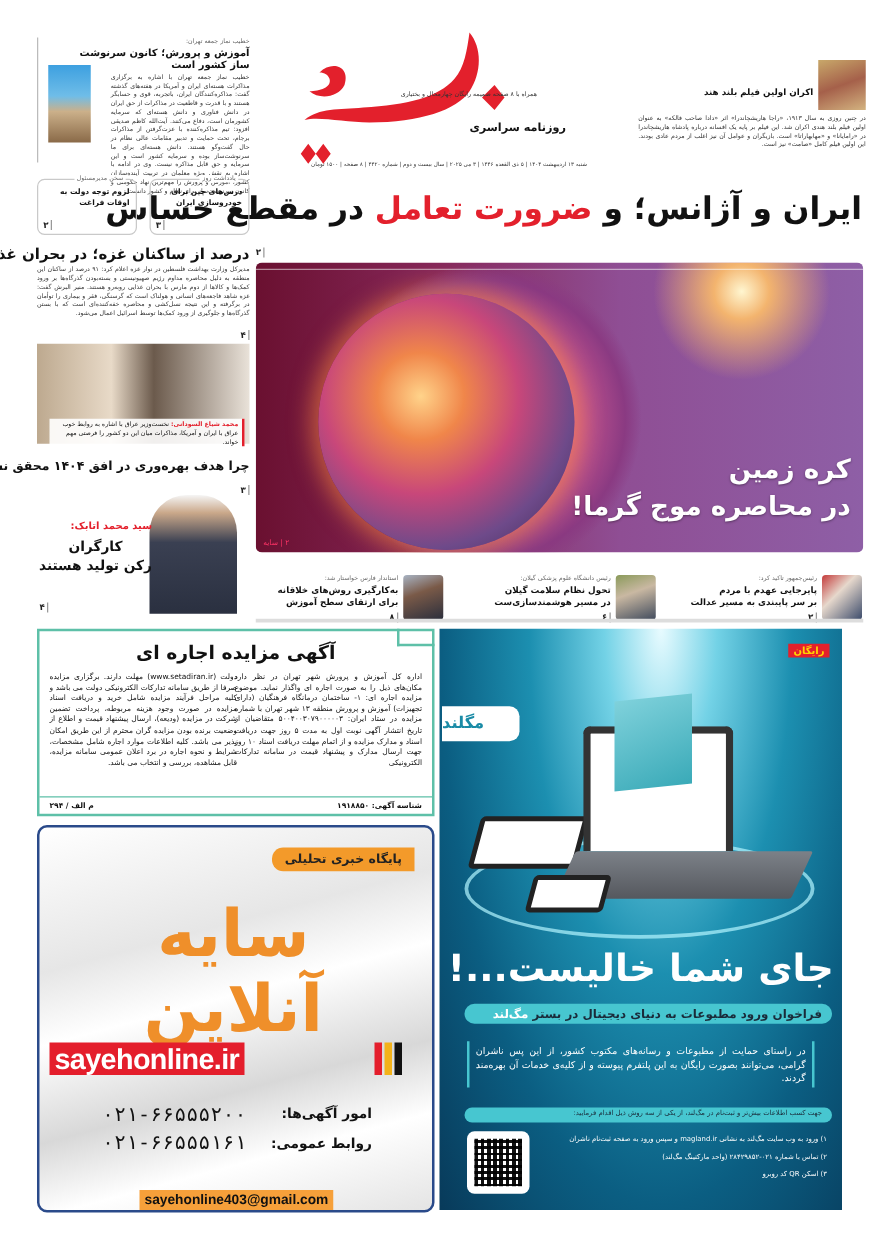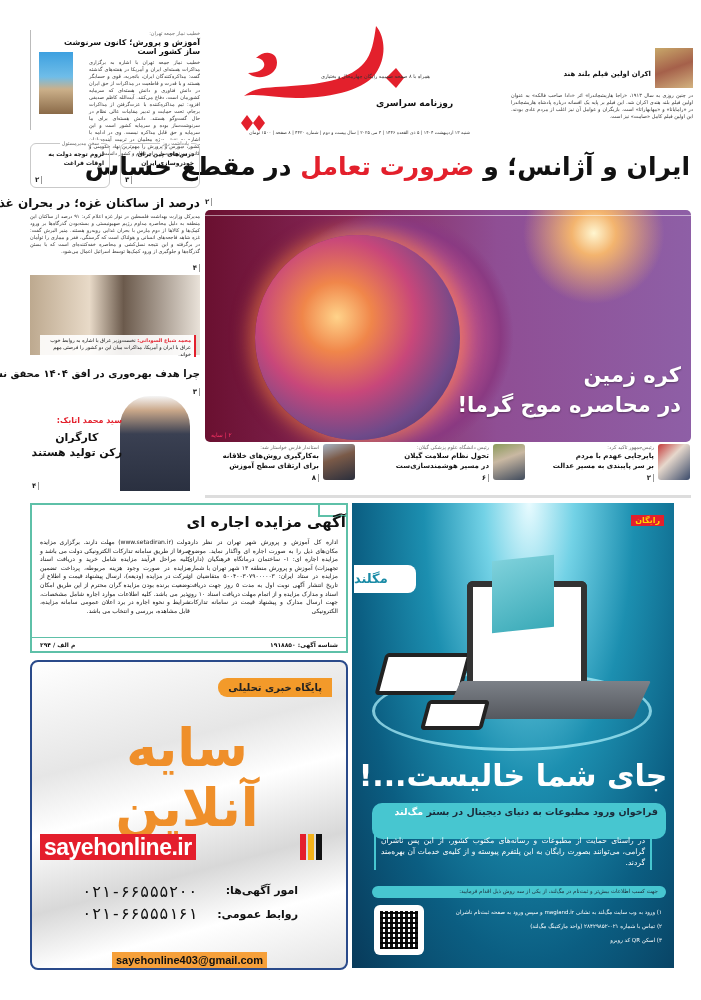--- a/index.html
+++ b/index.html
@@ -54,31 +54,31 @@
   #gaza h3{font-size:12px;font-weight:bold;text-align:right;white-space:nowrap}
   #iraq .photo{position:absolute;left:0;top:0;width:170px;height:80px;background:linear-gradient(90deg,#bda98f,#e8dac8 35%,#6b5a4c 55%,#e9e2d9 100%)}
   #iraq .cap{position:absolute;left:10px;top:60px;width:156px;height:22px;background:rgba(255,255,255,.9);border-right:2px solid #e3202c;font-size:5px;line-height:7px;padding:2px 3px;text-align:right}
   #iraq .cap b{color:#e3202c}
   #prod h3{font-size:10px;font-weight:bold;text-align:right;white-space:nowrap}
   #atabak .photo{position:absolute;left:120px;top:0;width:70px;height:95px;background:linear-gradient(180deg,#f5f5f5 0,#caa88a 15%,#3a4052 40%,#2a3040 100%);border-radius:30px 30px 0 0}
   #atabak .kname{position:absolute;right:78px;top:20px;font-size:8px;color:#e3202c;font-weight:bold;white-space:nowrap}
   #atabak .quote{position:absolute;right:78px;top:34px;font-size:11px;font-weight:bold;text-align:center;line-height:15px;white-space:nowrap}
 
   
-  .strip{position:absolute;top:444px;width:150px;height:42px}
+  .strip{position:absolute;top:460px;width:150px;height:42px}
   .strip .photo{position:absolute;right:0;top:0;width:32px;height:36px;border-radius:3px}
   .strip .kicker{position:absolute;right:36px;top:0;white-space:nowrap}
   .strip p{position:absolute;right:36px;top:7px;font-size:7px;font-weight:bold;text-align:right;line-height:10px;white-space:nowrap}
   .strip .pageno{position:absolute;right:36px;top:30px}
   #stripline{left:205px;top:495px;width:486px;height:3px;background:#ddd}
 
   
   #auction{left:30px;top:503px;width:318px;height:150px;border:2px solid #5ec0a8;background:#fff}
   #auction .tab{position:absolute;right:-2px;top:-2px;width:30px;height:14px;border:2px solid #5ec0a8;border-top:none;border-right:none}
-  #auction h2{position:absolute;left:0;right:0;top:8px;text-align:right;font-size:15px;font-weight:bold}
+  #auction h2{position:absolute;left:0;right:0;top:8px;text-align:center;font-size:15px;font-weight:bold}
   #auction .c1,#auction .c2{position:absolute;top:33px;width:150px;font-size:6px;line-height:8.6px;text-align:justify}
   #auction .c1{right:8px}
   #auction .c2{left:8px}
   #auction .foot{position:absolute;left:0;right:0;bottom:0;height:14px;border-top:1px solid #5ec0a8;font-size:6px;font-weight:bold}
   #auction .foot .r{position:absolute;right:8px;top:3px}
   #auction .foot .l{position:absolute;left:8px;top:3px}
 
   
   #online{left:30px;top:660px;width:318px;height:310px;border:2px solid #2a4a8a;border-radius:8px;overflow:hidden;
     background:linear-gradient(165deg,#ffffff 0%,#e6e6e6 30%,#ffffff 45%,#d8d8d8 65%,#ffffff 80%,#e4e4e4 100%)}
@@ -95,21 +95,21 @@
     background:radial-gradient(ellipse at 55% 0%,#e8fbff 0%,#73d2e6 18%,#1c8fb0 42%,#0b5e82 70%,#083a5a 100%)}
   #mag .free{position:absolute;right:10px;top:12px;background:#e3202c;color:#ffd400;font-size:8px;font-weight:bold;padding:1px 4px}
   #mag .logo{position:absolute;left:2px;top:62px;width:62px;height:28px;background:#fff;border-radius:0 8px 8px 0;color:#1a8ba6;font-size:13px;font-weight:bold;text-align:left;line-height:28px}
   #mag .laptop{position:absolute;left:115px;top:78px;width:120px;height:100px;background:#fff;border:6px solid #333;border-bottom:none;border-radius:6px 6px 0 0}
   #mag .base{position:absolute;left:100px;top:178px;width:190px;height:38px;background:linear-gradient(180deg,#7c8188,#55585e);transform:skewX(-25deg);border-radius:2px}
   #mag .tablet{position:absolute;left:28px;top:150px;width:86px;height:42px;background:#fff;border:4px solid #222;border-radius:4px;transform:skewX(-15deg)}
   #mag .phone{position:absolute;left:72px;top:197px;width:62px;height:30px;background:#fff;border:4px solid #222;border-radius:4px;transform:skewX(-15deg)}
   #mag .ring{position:absolute;left:20px;top:168px;width:280px;height:80px;border:3px solid rgba(180,245,255,.7);border-radius:50%}
   #mag .book{position:absolute;left:140px;top:55px;width:62px;height:72px;background:linear-gradient(160deg,#7fd1db,#3aaab8);transform:skewY(-6deg)}
   #mag h2{position:absolute;left:0;right:0;top:255px;text-align:center;color:#fff;font-size:30px;font-weight:bold}
-  #mag .call{position:absolute;left:20px;right:8px;top:300px;height:36px;background:#47c6d0;border-radius:10px;font-size:9.5px;font-weight:bold;text-align:right;padding:3px 8px;color:#1a2b3a;white-space:nowrap}
+  #mag .call{position:absolute;left:20px;right:8px;top:300px;height:16px;background:#47c6d0;border-radius:10px;font-size:9.5px;font-weight:bold;text-align:right;padding:3px 8px;color:#1a2b3a;white-space:nowrap}
   #mag .call b{color:#fff}
   #mag .para{position:absolute;left:22px;right:22px;top:330px;border-right:2px solid #47c6d0;border-left:2px solid #47c6d0;padding:2px 5px;color:#fff;font-size:7.5px;line-height:11px;text-align:justify}
   #mag .info{position:absolute;left:20px;right:8px;top:383px;height:12px;background:#47c6d0;border-radius:6px;font-size:5.5px;text-align:right;padding:2px 8px;color:#1a2b3a;white-space:nowrap}
   #mag .steps{position:absolute;right:12px;top:402px;width:220px;color:#fff;font-size:5.5px;line-height:14px;text-align:right}
   #mag .qr{position:absolute;left:22px;top:402px;width:50px;height:50px;background:#fff;border-radius:6px;padding:6px}
   #mag .qr i{display:block;width:100%;height:100%;
     background:repeating-linear-gradient(90deg,#111 0 3px,#fff 3px 5px),repeating-linear-gradient(0deg,#111 0 2px,#fff 2px 5px);background-blend-mode:multiply}
 </style>
 </head>
 <body>

